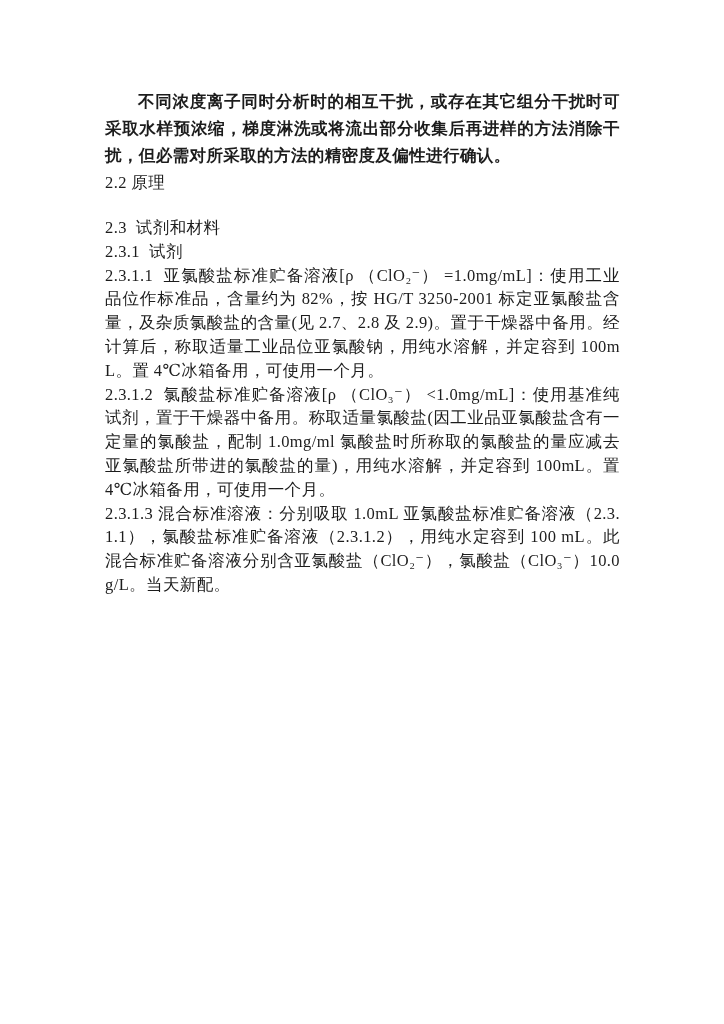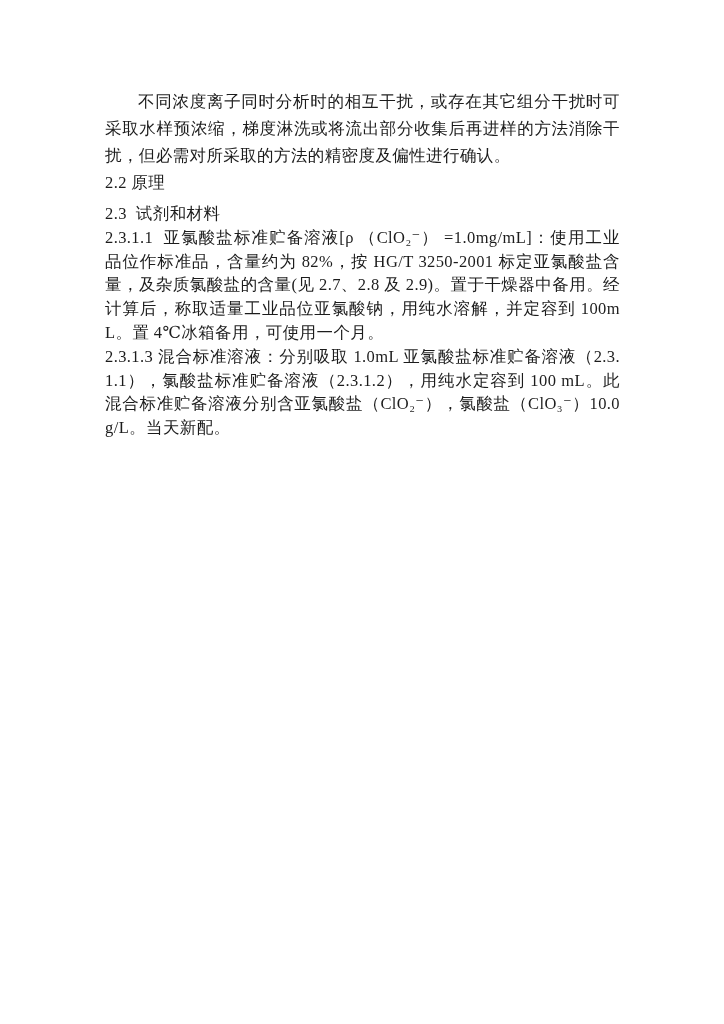--- a/index.html
+++ b/index.html
@@ -22,36 +22,38 @@
   }
   .page p {
     margin: 0;
     text-align: justify;
     white-space: pre-wrap;
     letter-spacing: 0.4px;
     word-break: break-all;
   }
   .lh-wide  { line-height: 27px; }
   .lh-narrow { line-height: 23.8px; }
-  .indent { text-indent: 2em; }
+  .indent { text-indent: 2em; font-weight: bold; }
   .gap-sm { margin-top: 4px !important; }
 </style>
 </head>
 <body>
 
 <div class="page">
   <p class="lh-wide indent">不同浓度离子同时分析时的相互干扰，或存在其它组分干扰时可采取水样预浓缩，梯度淋洗或将流出部分收集后再进样的方法消除干扰，但必需对所采取的方法的精密度及偏性进行确认。</p>
 
   <p class="lh-wide">2.2 原理</p>
 
 
-  <p class="lh-narrow" style="margin-top:6px;">2.3  试剂和材料</p>
+  <p class="lh-narrow" style="margin-top:20px;">2.3  试剂和材料</p>
 
+  <p class="lh-narrow">2.3.1  试剂</p>
 
   <p class="lh-narrow">2.3.1.1  亚氯酸盐标准贮备溶液[ρ （ClO₂⁻） =1.0mg/mL]：使用工业品位作标准品，含量约为 82%，按 HG/T 3250-2001 标定亚氯酸盐含量，及杂质氯酸盐的含量(见 2.7、2.8 及 2.9)。置于干燥器中备用。经计算后，称取适量工业品位亚氯酸钠，用纯水溶解，并定容到 100mL。置 4℃冰箱备用，可使用一个月。</p>
 
+  <p class="lh-narrow">2.3.1.2  氯酸盐标准贮备溶液[ρ （ClO₃⁻） &lt;1.0mg/mL]：使用基准纯试剂，置于干燥器中备用。称取适量氯酸盐(因工业品亚氯酸盐含有一定量的氯酸盐，配制 1.0mg/ml 氯酸盐时所称取的氯酸盐的量应减去亚氯酸盐所带进的氯酸盐的量)，用纯水溶解，并定容到 100mL。置 4℃冰箱备用，可使用一个月。</p>
 
   <p class="lh-narrow">2.3.1.3 混合标准溶液：分别吸取 1.0mL 亚氯酸盐标准贮备溶液（2.3.1.1），氯酸盐标准贮备溶液（2.3.1.2），用纯水定容到 100 mL。此混合标准贮备溶液分别含亚氯酸盐（ClO₂⁻），氯酸盐（ClO₃⁻）10.0  g/L。当天新配。</p>
 
 
 
 
 </div>
 
 </body></html>

